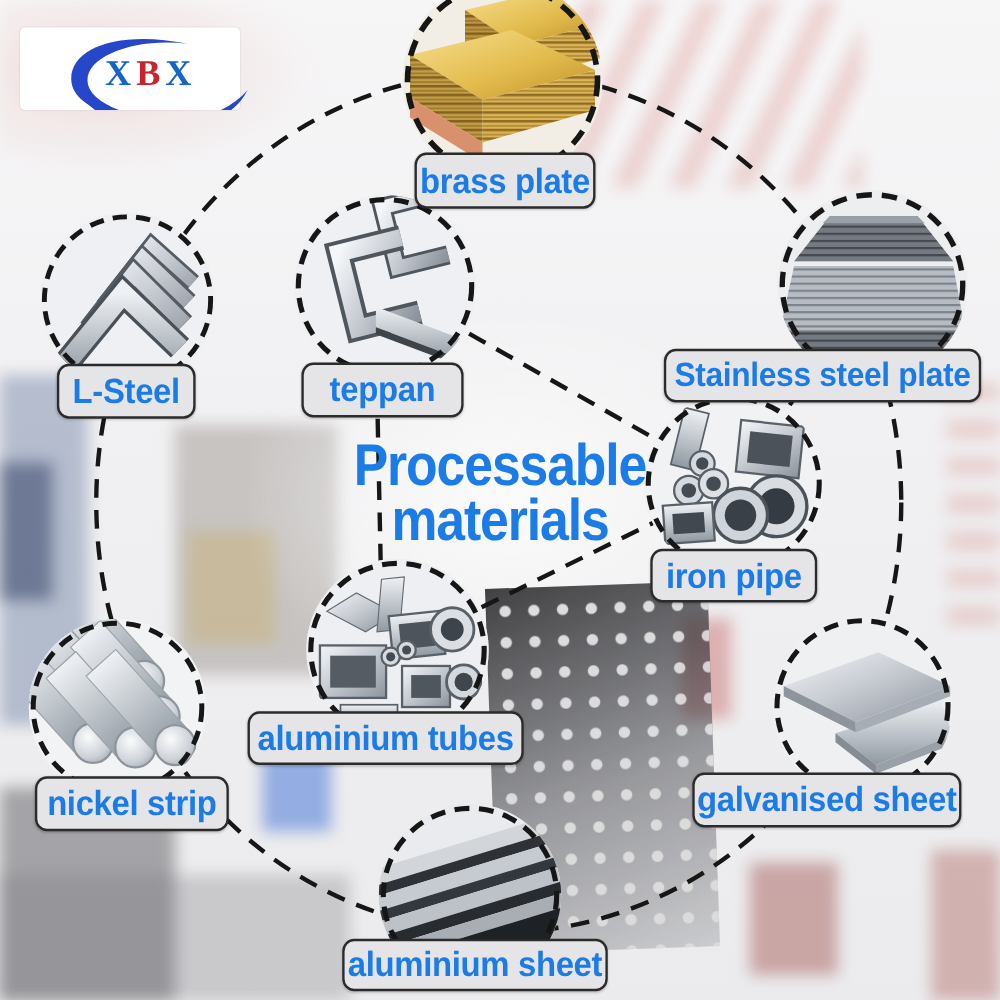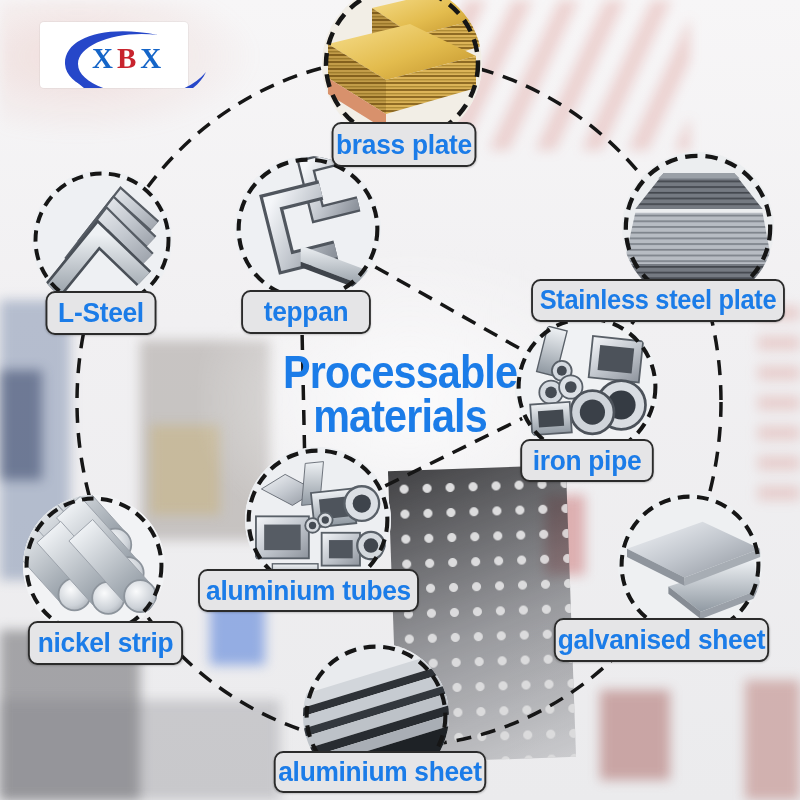--- a/index.html
+++ b/index.html
@@ -15,22 +15,22 @@
   .connections{position:absolute;left:0;top:0;z-index:1;}
   .node-circle{position:absolute;border-radius:50%;overflow:hidden;z-index:2;background:#f1f1f2;}
   .node-circle svg{display:block;width:100%;height:100%;}
   .node-label{position:absolute;z-index:5;background:#e5e5e7;border:2px solid #2b2b2b;
       border-radius:10px;display:flex;align-items:center;justify-content:center;
       color:#1b7ce8;font-weight:bold;letter-spacing:-.3px;transform:scaleX(.94);
       box-shadow:0 1px 2px rgba(0,0,0,.18);white-space:nowrap;}
   .main-title{position:absolute;left:240px;top:350px;width:320px;z-index:4;text-align:center;
       color:#1b7ce8;font-weight:bold;font-size:47px;line-height:.93;letter-spacing:-1px;
       transform:scaleX(.88);}
-  .logo{position:absolute;left:40px;top:22px;width:148px;height:66px;background:#fff;
-      border-radius:4px;z-index:6;box-shadow:0 0 0 1px rgba(0,0,0,.04);}
+  .logo{position:absolute;left:16px;top:22px;width:160px;height:66px;background:#fff;
+      border-radius:4px;z-index:6;box-shadow:0 0 0 1px rgba(0,0,0,.04);padding-left:16px;}
 </style>
 </head>
 <body>
 
 <div class="stage">
 
   <svg width="0" height="0" style="position:absolute">
     <defs>
       <linearGradient id="gSilver" x1="0" y1="0" x2="1" y2="1">
         <stop offset="0" stop-color="#f4f6f9"></stop>

